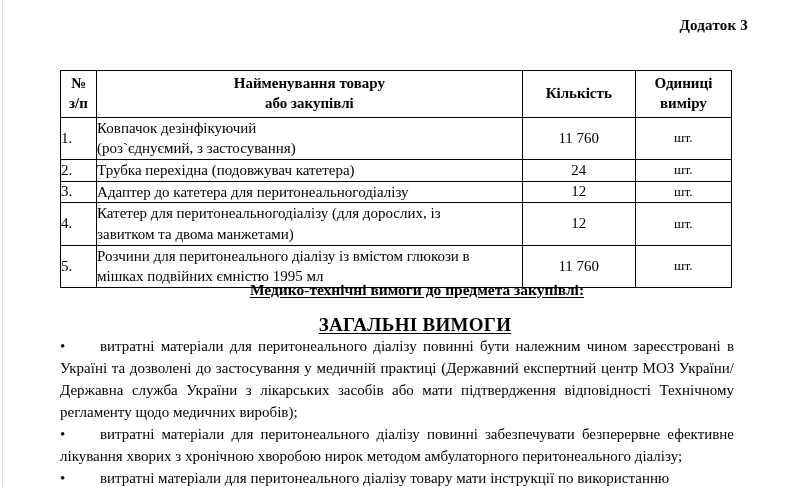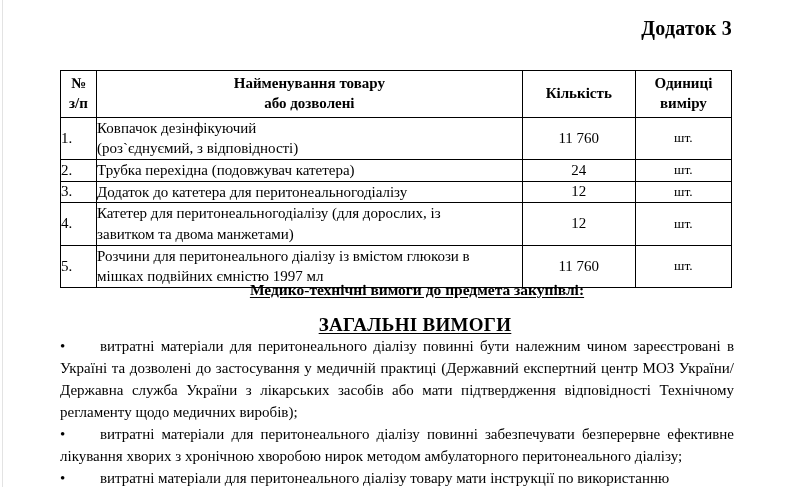--- a/index.html
+++ b/index.html
@@ -29,23 +29,23 @@
     position: absolute;
     left: 2px;
     top: 0;
     width: 1px;
     height: 487px;
     background: #e3e3e3;
   }
 
   .appendix-label {
     position: absolute;
-    right: 56px;
+    right: 40px;
     top: 17px;
-    font-size: 20px;
+    font-size: 15px;
     font-weight: bold;
     letter-spacing: 0.2px;
     white-space: nowrap;
   }
 
   .doc-title {
     position: absolute;
     left: 0;
     top: 36px;
     width: 788px;
@@ -158,69 +158,69 @@
       <col class="col-unit">
     </colgroup>
     <thead>
       <tr>
         <th>
           <div>№</div>
           <div>з/п</div>
         </th>
         <th>
           <div>Найменування товару</div>
-          <div>або дозволені</div>
+          <div>або закупівлі</div>
         </th>
         <th>Кількість</th>
         <th>
           <div>Одиниці</div>
           <div>виміру</div>
         </th>
       </tr>
     </thead>
     <tbody>
       <tr style="height:42px;">
         <td class="c-num">1.</td>
         <td class="c-name">
           <div>Ковпачок дезінфікуючий</div>
-          <div>(роз`єднуємий, з відповідності)</div>
+          <div>(роз`єднуємий, з застосування)</div>
         </td>
         <td class="c-qty">11 760</td>
         <td class="c-unit">шт.</td>
       </tr>
       <tr style="height:18px;">
         <td class="c-num">2.</td>
         <td class="c-name">
           <div>Трубка перехідна (подовжувач катетера)</div>
         </td>
         <td class="c-qty">24</td>
         <td class="c-unit">шт.</td>
       </tr>
       <tr style="height:18px;">
         <td class="c-num">3.</td>
         <td class="c-name">
-          <div>Додаток до катетера для перитонеальногодіалізу</div>
+          <div>Адаптер до катетера для перитонеальногодіалізу</div>
         </td>
         <td class="c-qty">12</td>
         <td class="c-unit">шт.</td>
       </tr>
       <tr style="height:42px;">
         <td class="c-num">4.</td>
         <td class="c-name">
           <div>Катетер для перитонеальногодіалізу (для дорослих, із</div>
           <div>завитком та двома манжетами)</div>
         </td>
         <td class="c-qty">12</td>
         <td class="c-unit">шт.</td>
       </tr>
       <tr style="height:42px;">
         <td class="c-num">5.</td>
         <td class="c-name">
           <div>Розчини для перитонеального діалізу із вмістом глюкози в</div>
-          <div>мішках подвійних ємністю 1997 мл</div>
+          <div>мішках подвійних ємністю 1995 мл</div>
         </td>
         <td class="c-qty">11 760</td>
         <td class="c-unit">шт.</td>
       </tr>
     </tbody>
   </table>
 
   <div class="sec-heading" id="heading-medtech">
     <span>Медико-технічні вимоги до предмета закупівлі:</span>
   </div>

